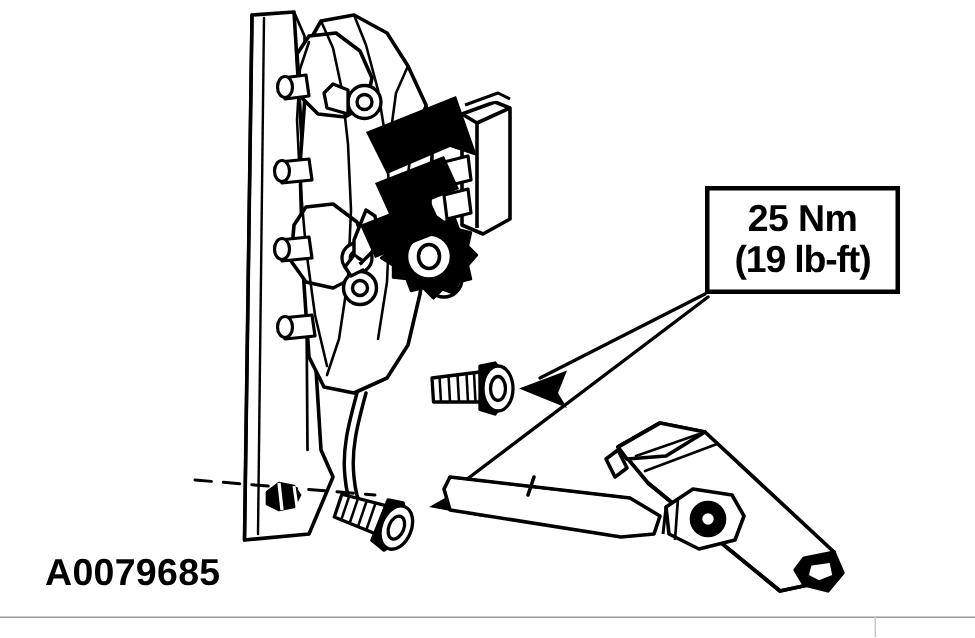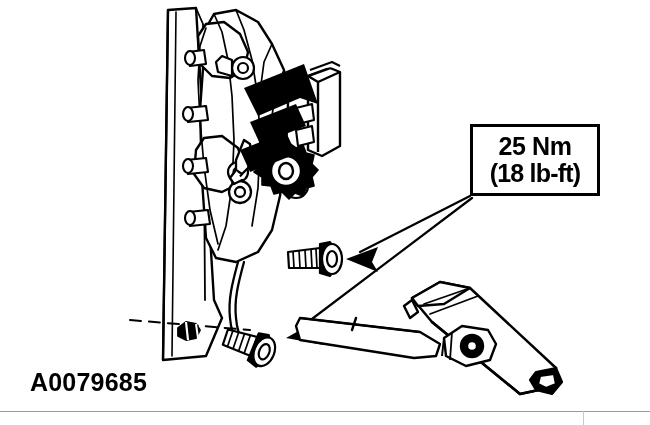--- a/index.html
+++ b/index.html
@@ -280,21 +280,21 @@
 
     <g fill="#000000" stroke="#000000" stroke-width="2.2" stroke-linejoin="round">
       <path d="M536 372 L556 368 L562 382 L552 394 L536 390 L530 380 Z"></path>
       <path d="M540 376 L554 374 L556 384 L546 388 L538 384 Z" fill="#ffffff"></path>
     </g>
 
   </svg>
 
   <div class="torque-callout">
     <div class="torque-metric">25 Nm</div>
-    <div class="torque-imperial">(18 lb-ft)</div>
+    <div class="torque-imperial">(19 lb-ft)</div>
   </div>
 
   <div class="figure-id">A0079685</div>
 
   <div class="bottom-rule"></div>
   <div class="bottom-rule-tick"></div>
 
 </div>
 
 </body></html>

